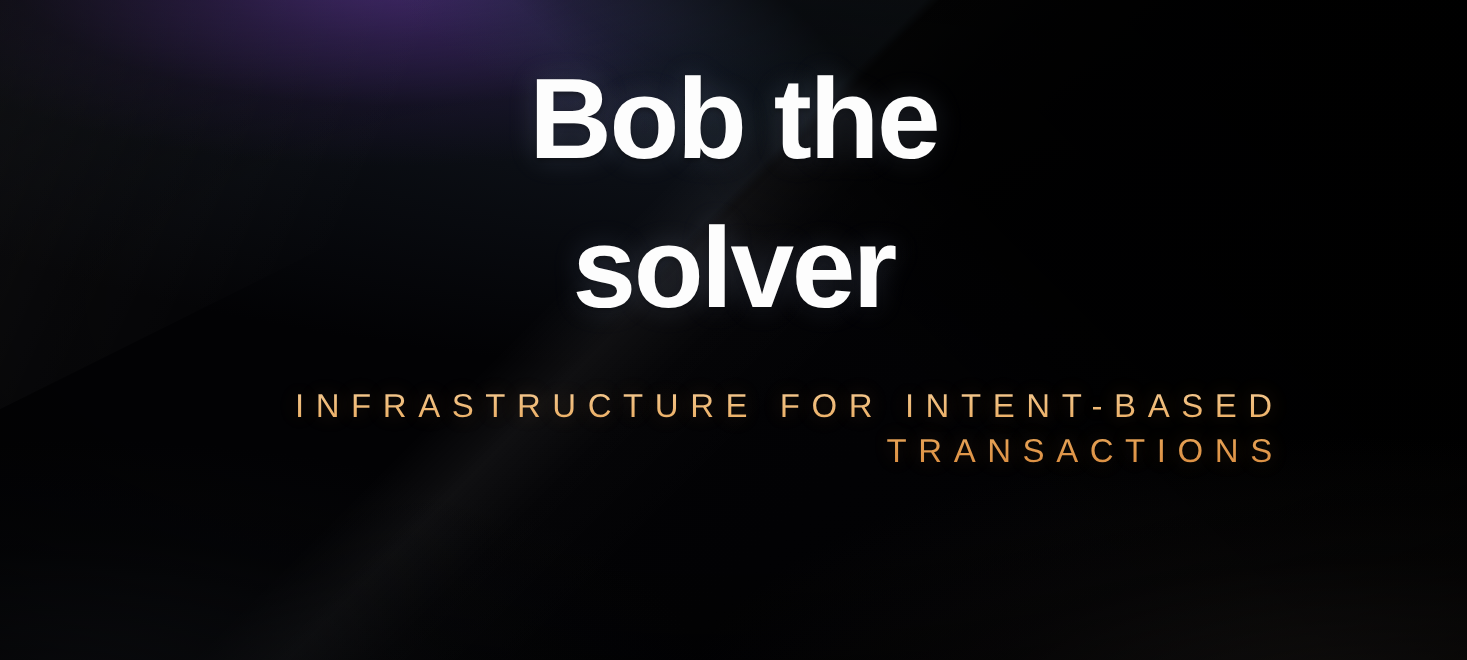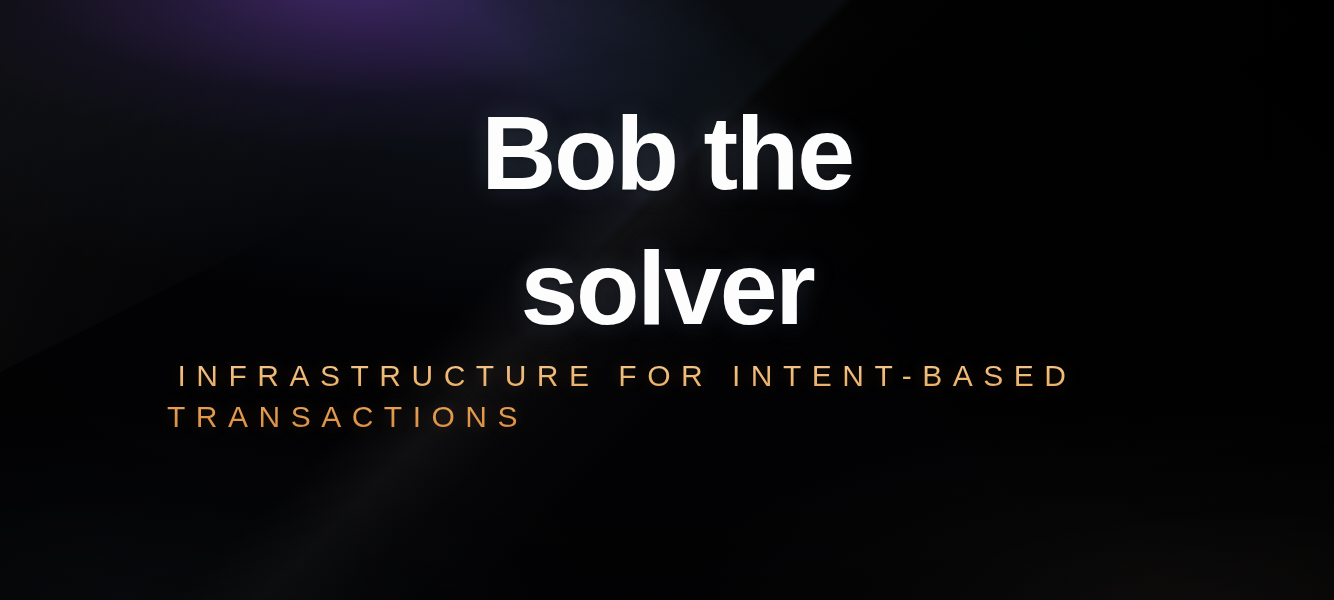--- a/index.html
+++ b/index.html
@@ -107,38 +107,39 @@
 
   
   .content {
     position:relative;
     z-index:5;
     width:100%; height:100%;
     display:flex;
     flex-direction:column;
     align-items:center;
     justify-content:flex-start;
-    padding-top:86px;
+    padding-top:42px;
   }
 
   .headline {
     width:470px;
     text-align:center;
     color:#fdfdfd;
     font-family:"Liberation Sans", sans-serif;
     font-weight:bold;
     font-size:104px;
     line-height:1.30;
     letter-spacing:-2.2px;
     text-shadow:0 0 26px rgba(160,180,220,0.20), 0 2px 5px rgba(0,0,0,0.55);
   }
 
   .subtitle {
+    margin-top:38px;
     width:1000px;
-    text-align:left;
+    text-align:right;
     font-family:"Liberation Sans", sans-serif;
     font-weight:normal;
     font-size:30px;
     line-height:1.34;
     letter-spacing:10.5px;
     text-indent:10.5px;
     color:#eaa85a;
     background:linear-gradient(180deg, #f6cf9a 0%, #ecae63 42%, #d9893c 100%);
     -webkit-background-clip:text;
     background-clip:text;

